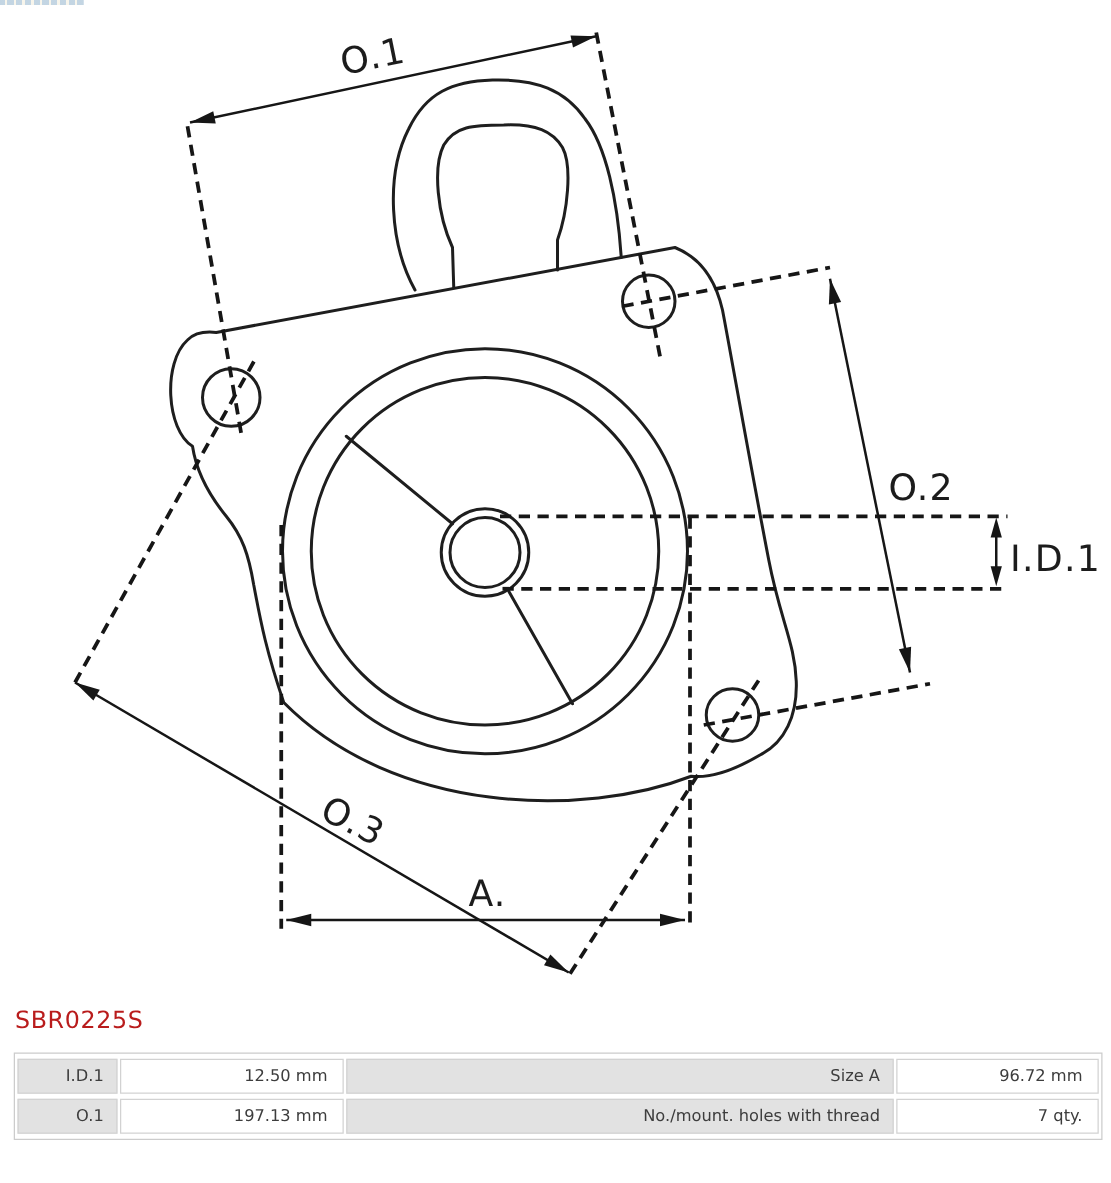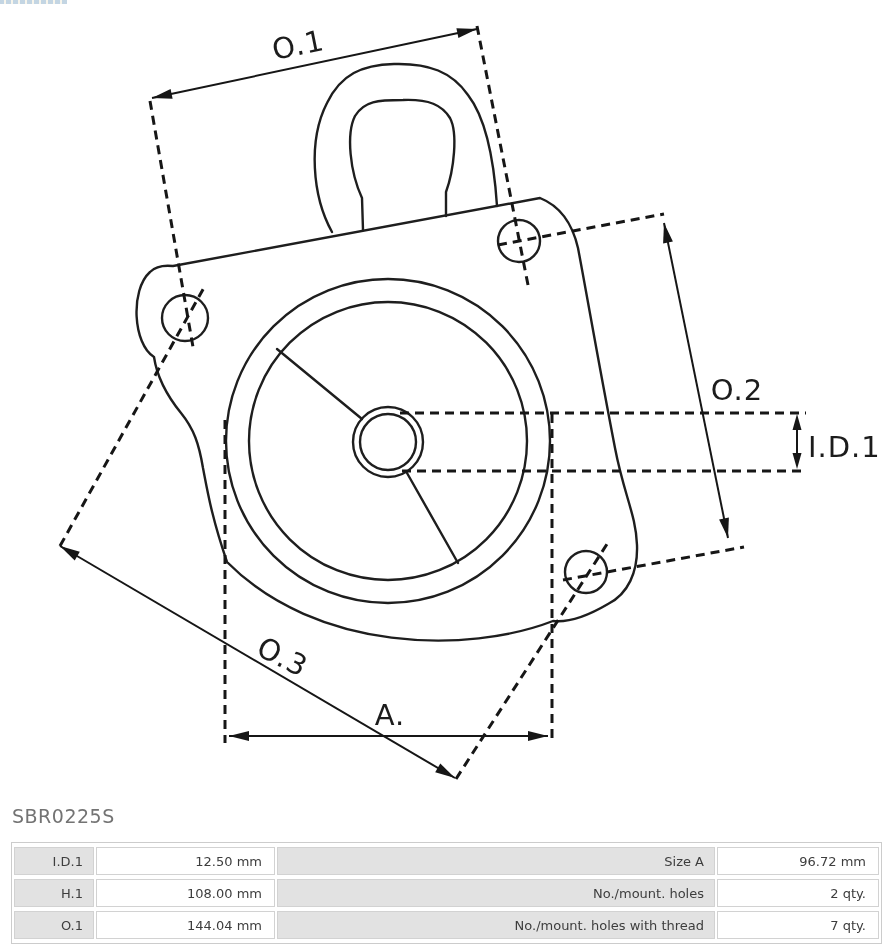--- a/index.html
+++ b/index.html
@@ -3,21 +3,21 @@
 <meta charset="utf-8">
 <style>
   html,body{margin:0;padding:0;background:#ffffff;}
   #stage{position:relative;width:889px;height:946px;background:#fff;overflow:hidden;
          font-family:"DejaVu Sans","Liberation Sans",sans-serif;}
   #selection-artifact{position:absolute;left:0;top:0;width:67px;height:4px;
     background:repeating-linear-gradient(90deg,#b9cede 0 4px,#f6f3e8 4px 6px,#b9cede 6px 7px);
     opacity:.85;}
   #drawing-svg{position:absolute;left:0;top:0;}
   .dim-label{font-size:29px;fill:#1c1c1c;letter-spacing:1px;}
-  #part-number{position:absolute;left:12px;top:805px;font-size:19px;color:#737373;
+  #part-number{position:absolute;left:12px;top:805px;font-size:19px;color:#b91c1c;
     letter-spacing:.5px;}
   #spec-table-wrap{position:absolute;left:11px;top:842px;border:1px solid #cccccc;background:#fff;}
   table{border-collapse:separate;border-spacing:2px 4px;table-layout:fixed;}
   td{height:26px;font-size:13px;color:#3d3d3d;text-align:right;padding:0 10px 0 0;
      border:1px solid #d2d2d2;white-space:nowrap;overflow:hidden;}
   td.key{background:#e2e2e2;}
   td.val{background:#ffffff;padding-right:12px;padding-left:44px;}
   col.c1{width:80px}col.c2{width:179px}col.c3{width:438px}col.c4{width:162px}
 </style>
 </head>
@@ -119,28 +119,22 @@
           <col class="c4">
         </colgroup>
       <tbody>
         <tr>
           <td class="key">I.D.1</td>
           <td class="val">12.50 mm</td>
           <td class="key">Size A</td>
           <td class="val">96.72 mm</td>
         </tr>
         <tr>
-          <td class="key">H.1</td>
-          <td class="val">108.00 mm</td>
-          <td class="key">No./mount. holes</td>
-          <td class="val">2 qty.</td>
-        </tr>
-        <tr>
           <td class="key">O.1</td>
-          <td class="val">144.04 mm</td>
+          <td class="val">197.13 mm</td>
           <td class="key">No./mount. holes with thread</td>
           <td class="val">7 qty.</td>
         </tr>
       </tbody>
     </table>
   </div>
 
 </div>
 
 </body></html>

